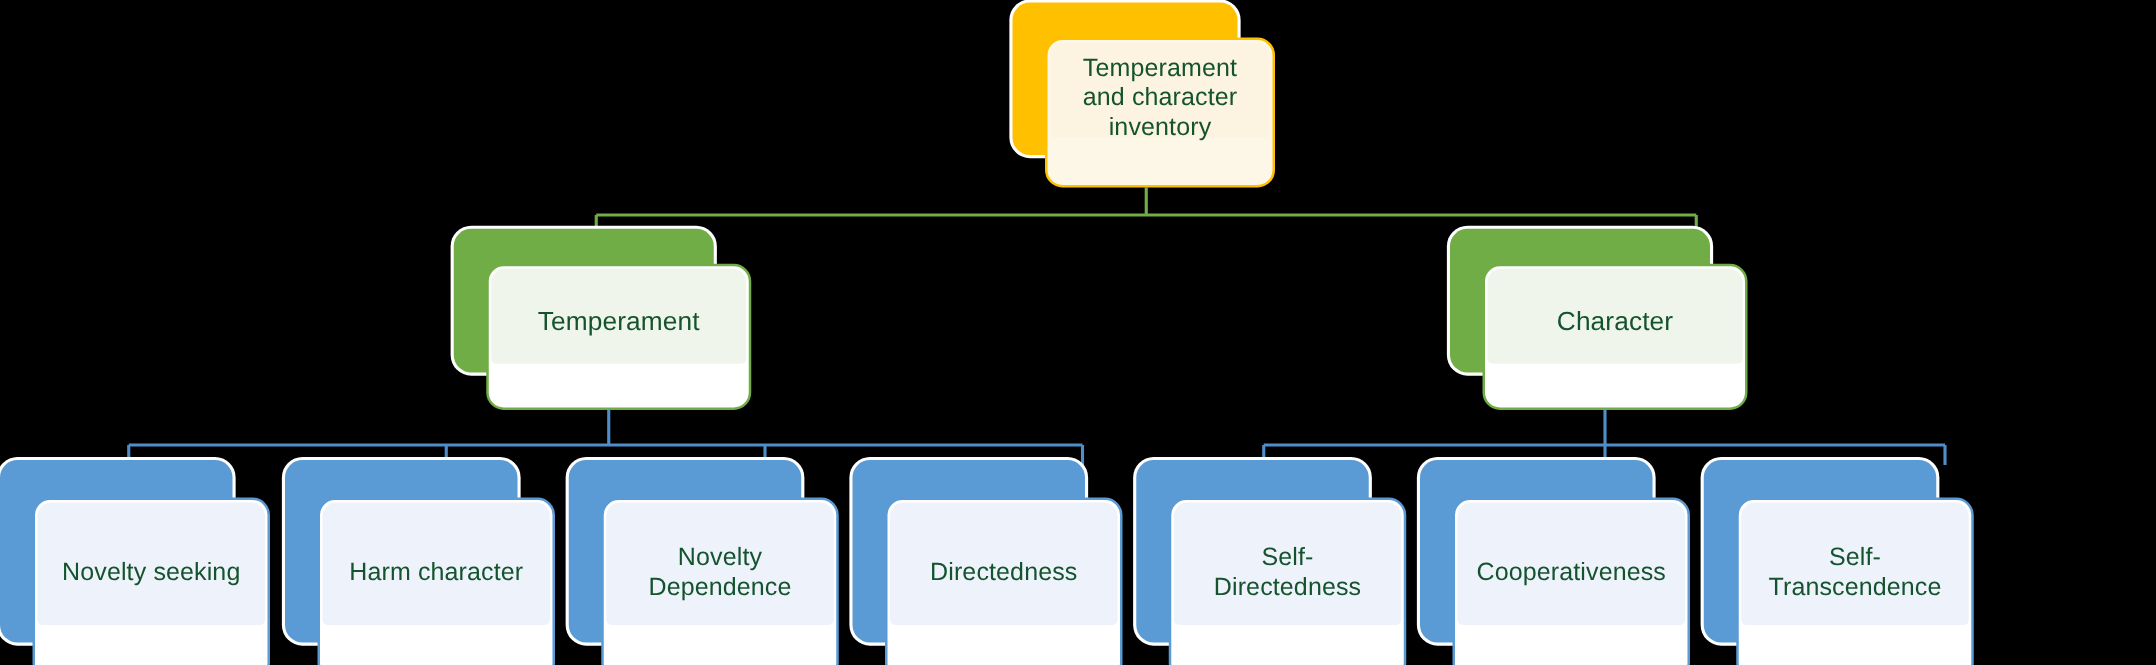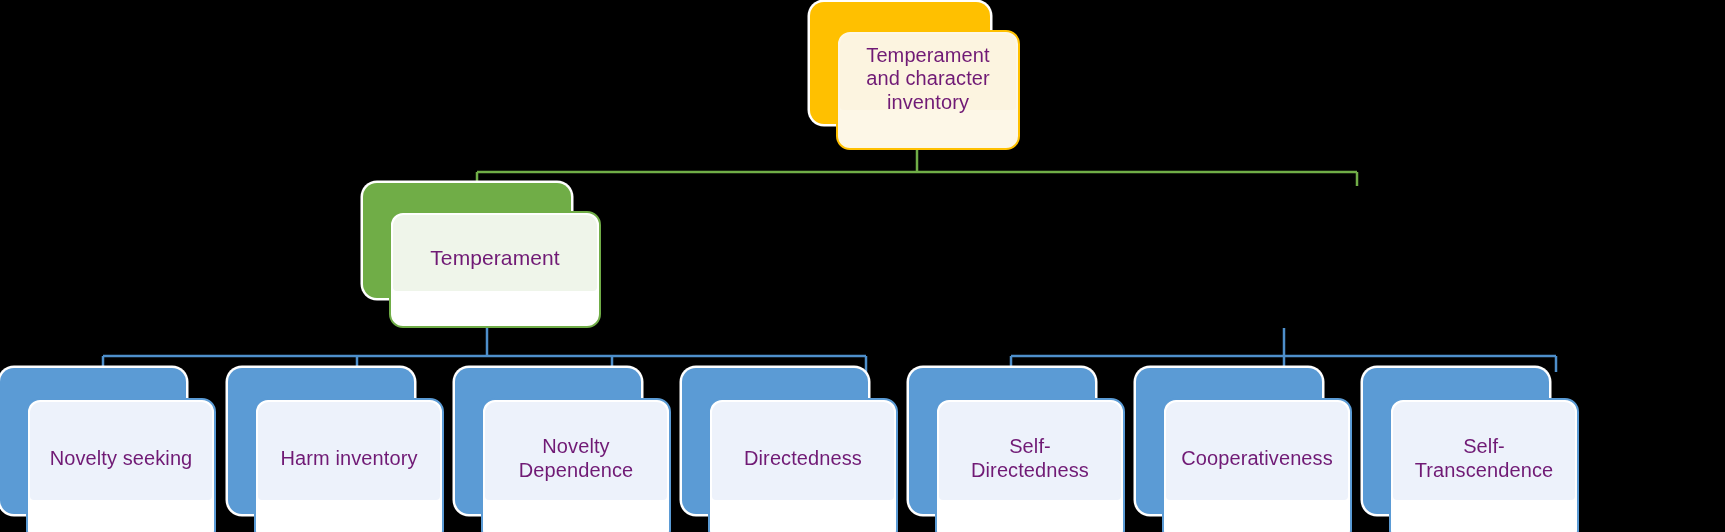--- a/index.html
+++ b/index.html
@@ -35,21 +35,21 @@
   }
   .node .front {
     position: absolute;
     border-radius: 14px;
     display: flex;
     align-items: center;
     justify-content: center;
     text-align: center;
   }
   .node .label {
-    color: #701a75;
+    color: #14532d;
     line-height: 1.18;
     white-space: pre-line;
     letter-spacing: .1px;
   }
 
   
   .node-root { left: 810px; top: 2px; width: 210px; height: 148px; }
   .node-root .back {
     width: 180px; height: 122px;
     background: #FFC000;
@@ -189,32 +189,38 @@
     </div>
   </div>
 
   <div class="node node-l2 node-temperament">
     <div class="back"></div>
     <div class="front">
       <span class="label">Temperament</span>
     </div>
   </div>
 
+  <div class="node node-l2 node-character">
+    <div class="back"></div>
+    <div class="front">
+      <span class="label">Character</span>
+    </div>
+  </div>
 
   <div class="node node-l3 leaf-0">
     <div class="back"></div>
     <div class="front">
       <span class="label">Novelty seeking</span>
     </div>
   </div>
 
   <div class="node node-l3 leaf-1">
     <div class="back"></div>
     <div class="front">
-      <span class="label">Harm inventory</span>
+      <span class="label">Harm character</span>
     </div>
   </div>
 
   <div class="node node-l3 leaf-2">
     <div class="back"></div>
     <div class="front">
       <span class="label">Novelty
 Dependence</span>
     </div>
   </div>

